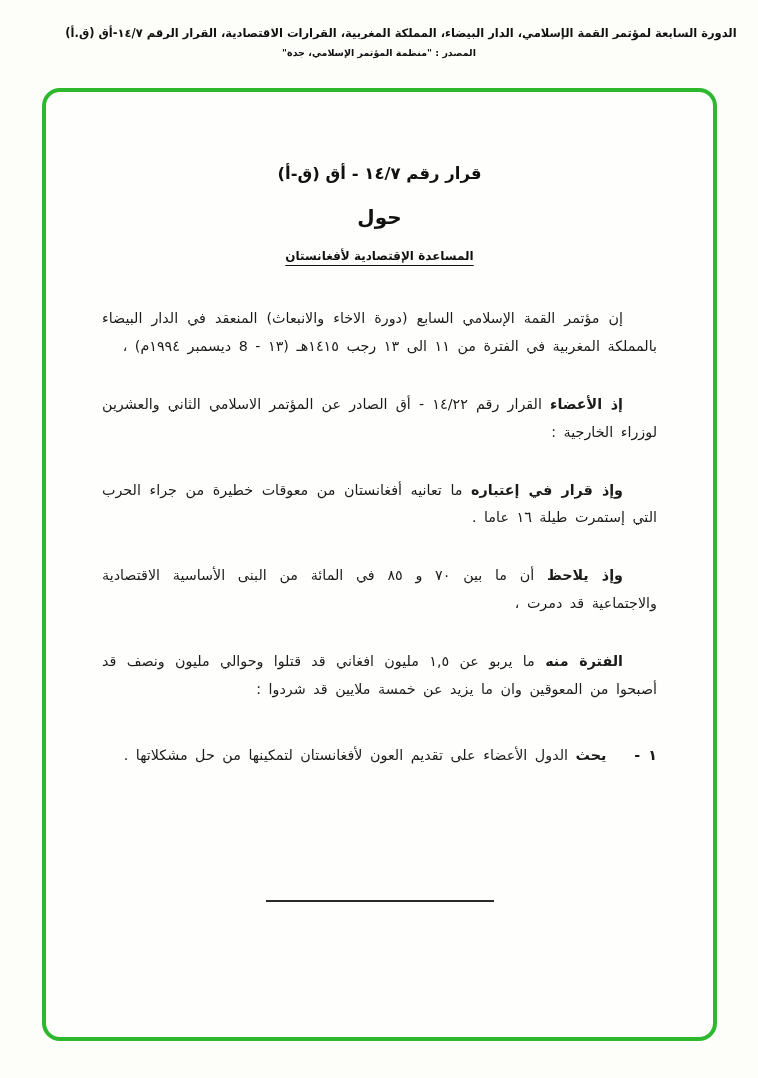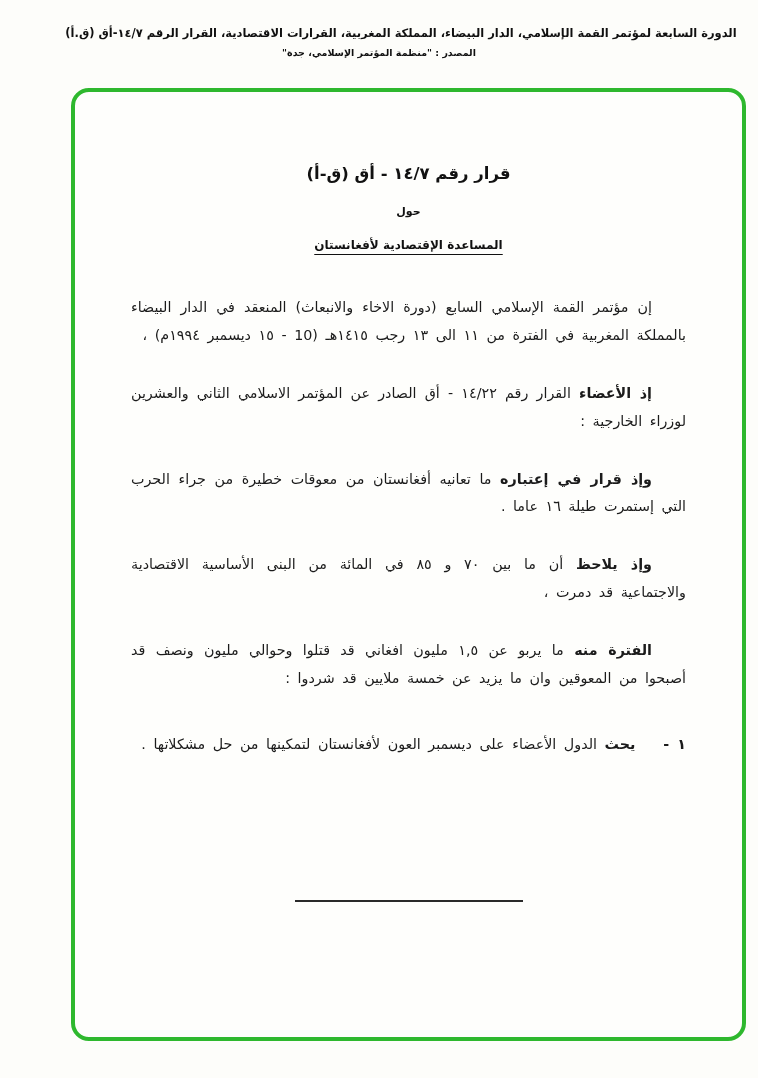--- a/index.html
+++ b/index.html
@@ -42,21 +42,21 @@
   .title-block {
     text-align: center;
     color: #111;
   }
   .title-line1 {
     font-size: 16.5px;
     font-weight: bold;
     letter-spacing: 1px;
   }
   .title-line2 {
-    font-size: 11px;
+    font-size: 20px;
     font-weight: bold;
     margin-top: 22px;
   }
   .title-line3 {
     font-size: 12px;
     font-weight: bold;
     margin-top: 20px;
     text-decoration: underline;
     text-underline-offset: 5px;
   }
@@ -93,42 +93,42 @@
   }
 </style>
 </head>
 <body>
 
 <div class="page-header">
   <div class="hdr-line1">الدورة السابعة لمؤتمر القمة الإسلامي، الدار البيضاء، المملكة المغربية، القرارات الاقتصادية، القرار الرقم ١٤/٧-أق (ق.أ)</div>
   <div class="hdr-line2">المصدر :  "منظمة المؤتمر الإسلامي، جدة"</div>
 </div>
 
-<div class="frame" style="border-color: rgb(46, 184, 46); margin-left: 29px;">
+<div class="frame" style="border-color: rgb(46, 184, 46);">
 
   <div class="title-block">
     <div class="title-line1">قرار رقم ١٤/٧ - أق (ق-أ)</div>
     <div class="title-line2">حول</div>
     <div class="title-line3">المساعدة الإقتصادية لأفغانستان</div>
   </div>
 
   <div class="body-text">
 
-    <p class="para"><span class="lead"></span> <span>إن مؤتمر القمة الإسلامي السابع (دورة الاخاء والانبعاث) المنعقد في الدار البيضاء بالمملكة المغربية في الفترة من ١١ الى ١٣ رجب ١٤١٥هـ (10 - ١٥ ديسمبر ١٩٩٤م) ،</span></p>
+    <p class="para"><span class="lead"></span> <span>إن مؤتمر القمة الإسلامي السابع (دورة الاخاء والانبعاث) المنعقد في الدار البيضاء بالمملكة المغربية في الفترة من ١١ الى ١٣ رجب ١٤١٥هـ (١٣ - 8 ديسمبر ١٩٩٤م) ،</span></p>
 
     <p class="para"><span class="lead">إذ الأعضاء</span> <span>القرار رقم ١٤/٢٢ - أق الصادر عن المؤتمر الاسلامي الثاني والعشرين لوزراء الخارجية :</span></p>
 
     <p class="para"><span class="lead">وإذ قرار في إعتباره</span> <span>ما تعانيه أفغانستان من معوقات خطيرة من جراء الحرب التي إستمرت طيلة ١٦ عاما .</span></p>
 
     <p class="para"><span class="lead">وإذ يلاحظ</span> <span>أن ما بين ٧٠ و ٨٥ في المائة من البنى الأساسية الاقتصادية والاجتماعية قد دمرت ،</span></p>
 
     <p class="para"><span class="lead">الفترة منه</span> <span>ما يربو عن ١,٥ مليون افغاني قد قتلوا وحوالي مليون ونصف قد أصبحوا من المعوقين وان ما يزيد عن خمسة ملايين قد شردوا :</span></p>
 
     <div class="op-item">
       <span class="op-num">١ -</span>
-      <span><span class="lead">يحث</span> <span>الدول الأعضاء على ديسمبر العون لأفغانستان لتمكينها من حل مشكلاتها .</span></span>
+      <span><span class="lead">يحث</span> <span>الدول الأعضاء على تقديم العون لأفغانستان لتمكينها من حل مشكلاتها .</span></span>
     </div>
 
   </div>
 
   <div class="bottom-rule"></div>
 
 </div>
 
 </body></html>

